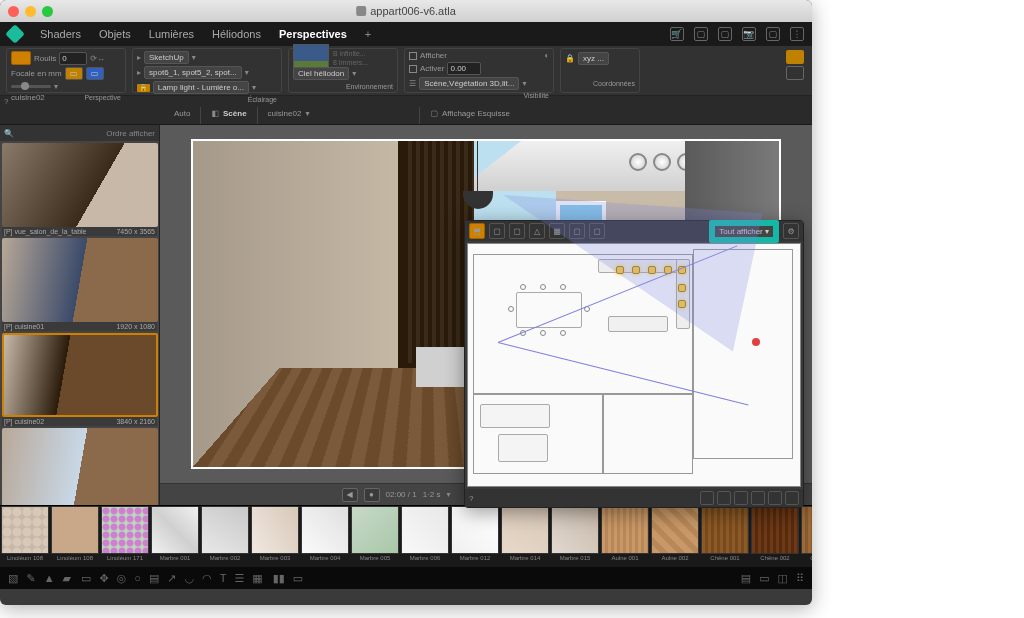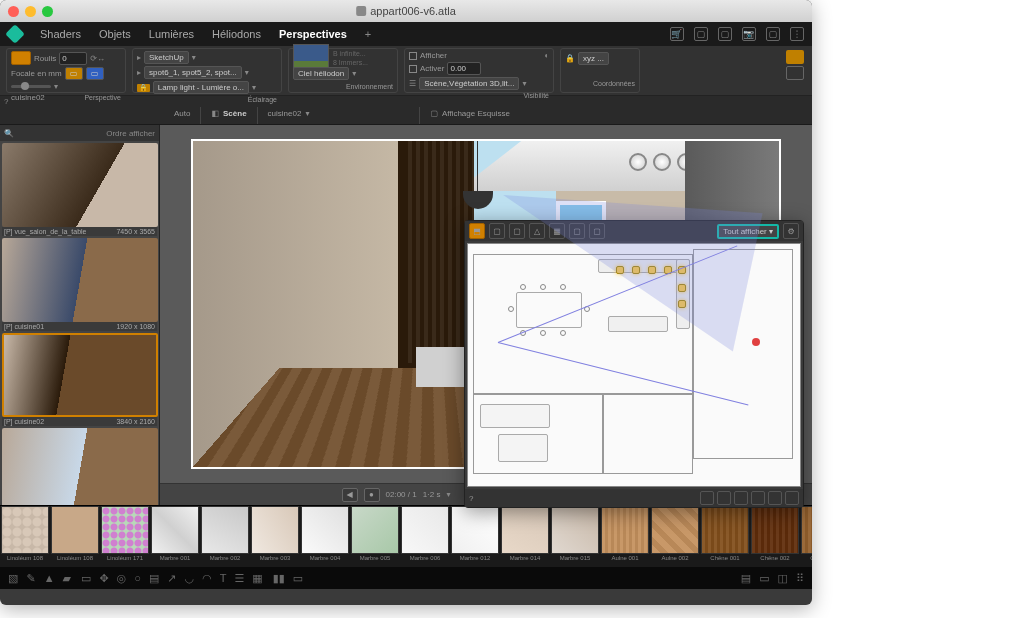--- a/index.html
+++ b/index.html
@@ -70,21 +70,21 @@
 .bottombar .grp{display:flex;gap:8px}
 .bottombar .right{margin-left:auto;display:flex;gap:8px}
 
 .panel2d{position:absolute;right:8px;top:220px;width:340px;height:288px;background:#3a3a3a;border:1px solid #222;border-radius:4px;box-shadow:0 4px 20px rgba(0,0,0,.4);display:flex;flex-direction:column}
 .panel2d .hdr{height:18px;background:#2a2a2a;display:flex;align-items:center;font-size:9px;color:#ccc;padding:0 6px;position:relative}
 .panel2d .hdr .cls{width:10px;height:10px;background:#d08000;border-radius:50%}
 .panel2d .hdr .t{position:absolute;left:50%;transform:translateX(-50%)}
 .panel2d .tb{height:20px;background:#333;display:flex;align-items:center;padding:0 4px;gap:4px;font-size:8px;color:#999}
 .panel2d .tb .ib{width:16px;height:16px;border:1px solid #555;border-radius:2px;display:flex;align-items:center;justify-content:center}
 .panel2d .tb .ib.sel{background:#d08000;border-color:#a06000}
-.panel2d .tb .dd{margin-left:auto;background:#444;border:2px solid #14b8a6;padding:1px 4px;border-radius:2px;font-size:8px;color:#ccc}
+.panel2d .tb .dd{margin-left:auto;background:#444;border:6px solid #14b8a6;padding:1px 4px;border-radius:2px;font-size:8px;color:#ccc}
 .panel2d .canvas{flex:1;background:#fafafa;position:relative;margin:2px;border:1px solid #888}
 .panel2d .ftr{height:18px;background:#333;display:flex;align-items:center;padding:0 4px;gap:4px;font-size:8px;color:#999}
 .panel2d .ftr .fb{width:14px;height:14px;border:1px solid #555;border-radius:2px}
 .floorplan{position:absolute;inset:0}
 .floorplan .room{position:absolute;border:1px solid #999;background:#fafafa}
 .floorplan .cam{position:absolute;width:8px;height:8px;background:#e04040;border-radius:50%}
 .floorplan .cone{position:absolute;border-top:140px solid rgba(120,130,220,.25);border-left:240px solid transparent;border-right:20px solid transparent}
 .floorplan .obj{position:absolute;border:1px solid #aaa;border-radius:2px}
 .floorplan .spot{position:absolute;width:8px;height:8px;background:#ffcc44;border:1px solid #aa8800;border-radius:2px;box-shadow:0 0 4px #ffcc44}
 .floorplan .dot2{position:absolute;width:6px;height:6px;border:1px solid #888;border-radius:50%}

